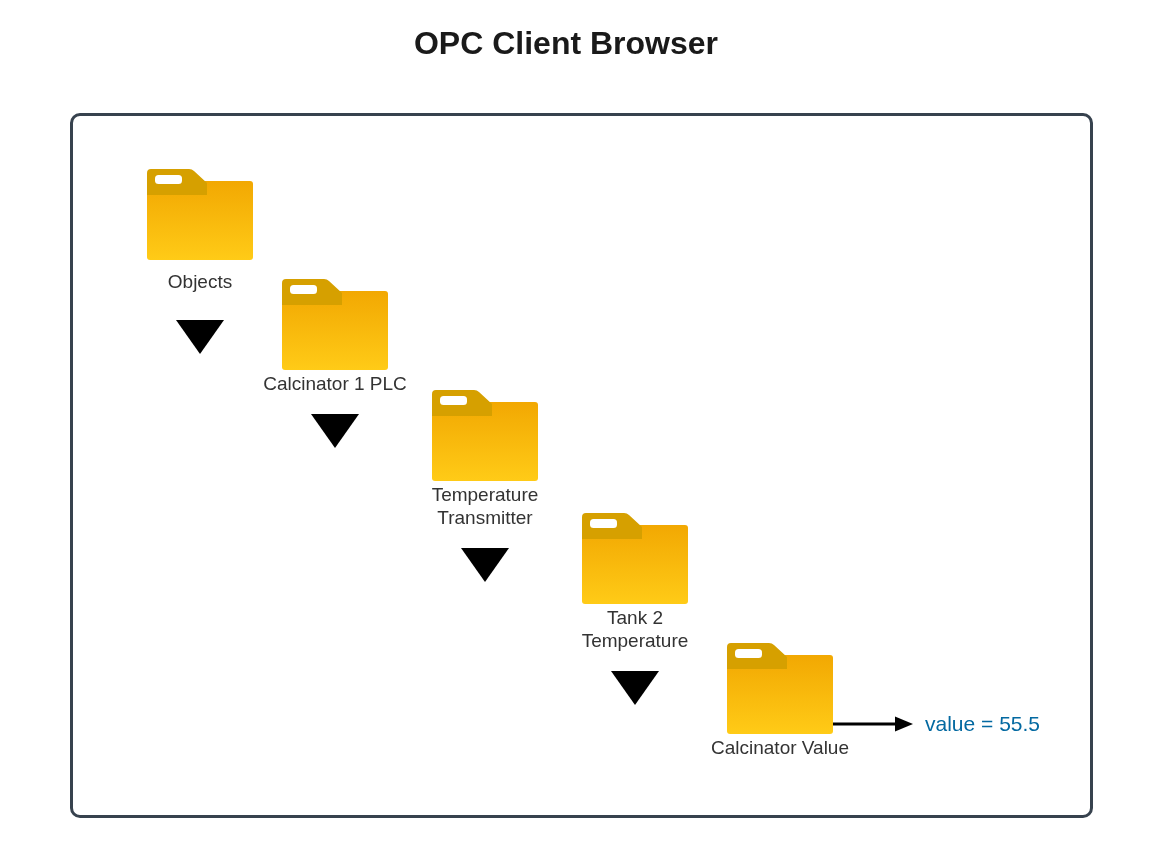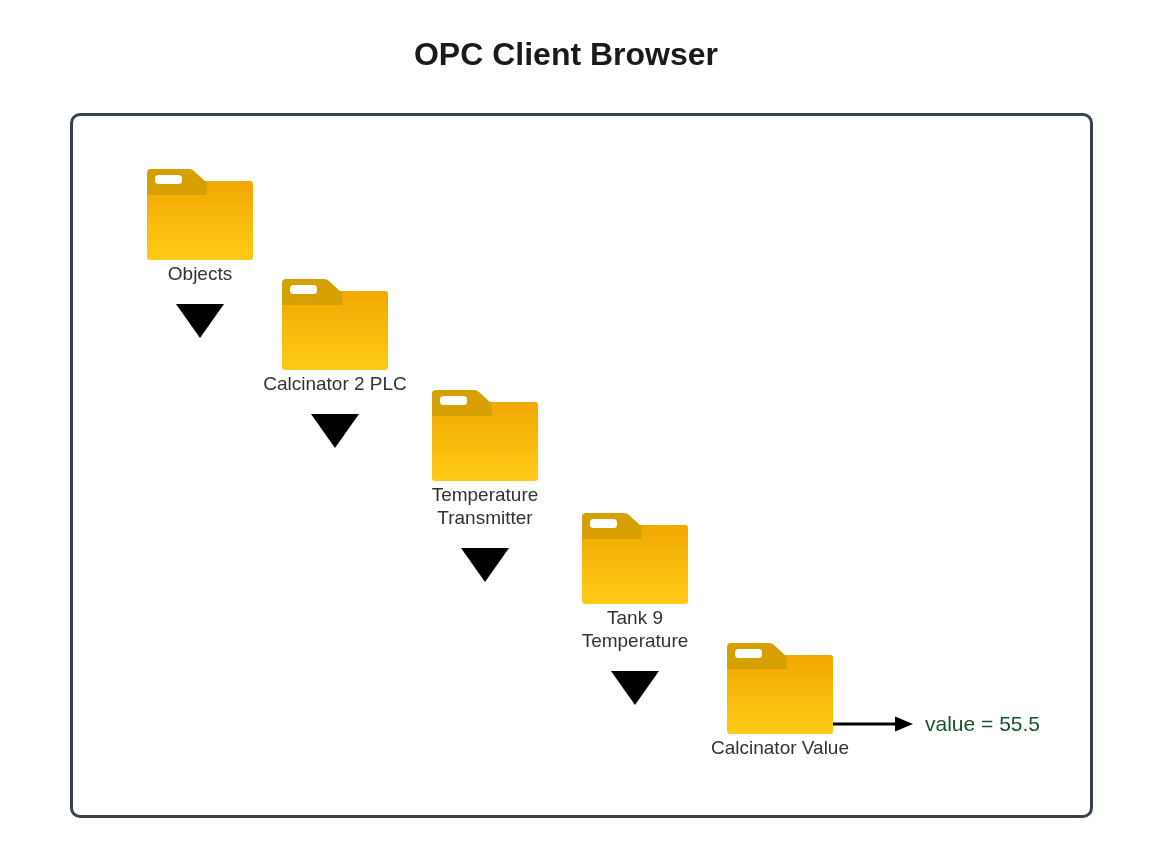--- a/index.html
+++ b/index.html
@@ -10,21 +10,21 @@
   }
   .page {
     position: relative;
     width: 1156px;
     height: 864px;
     background: #ffffff;
     overflow: hidden;
   }
   .page-title {
     position: absolute;
-    top: 36px;
+    top: 25px;
     left: 0;
     width: 1132px;
     text-align: center;
     font-size: 32px;
     font-weight: bold;
     color: #1a1a1a;
     letter-spacing: 0px;
   }
   .browser-panel {
     position: absolute;
@@ -52,37 +52,37 @@
     font-size: 19px;
     line-height: 23px;
     color: #333333;
     text-align: center;
     white-space: nowrap;
   }
   .expand-arrow {
     margin-top: 19px;
     display: block;
   }
-  .n1 { left: 100px; top: 169px; }
+  .n1 { left: 100px; top: 169px; gap: 8px; }
   .n2 { left: 235px; top: 279px; }
   .n3 { left: 385px; top: 390px; }
   .n4 { left: 535px; top: 513px; }
   .n5 { left: 680px; top: 643px; }
   .value-arrow {
     position: absolute;
     left: 833px;
     top: 714px;
   }
   .value-text {
     position: absolute;
     left: 925px;
     top: 711px;
     font-size: 21px;
     line-height: 26px;
-    color: #14532d;
+    color: #0369a1;
     white-space: nowrap;
   }
   .svg-defs {
     position: absolute;
     width: 0;
     height: 0;
     overflow: hidden;
   }
 </style>
 </head>
@@ -117,21 +117,21 @@
     </svg>
   </div>
 
   <div class="tree-node n2">
     <svg class="folder-svg" width="106" height="91" viewBox="0 0 106 91">
       <rect x="0" y="12" width="106" height="79" rx="3" fill="url(#folderGradient)"></rect>
       <path d="M0,26 L0,4 Q0,0 4,0 L42,0 Q45,0 47,2 L60,14 L60,26 Z" fill="#D6A000"></path>
       <rect x="8" y="6" width="27" height="9" rx="3.5" fill="#FFFFFF"></rect>
     </svg>
     <div class="node-label">
-      <div>Calcinator 2 PLC</div>
+      <div>Calcinator 1 PLC</div>
     </div>
     <svg class="expand-arrow" width="48" height="34" viewBox="0 0 48 34">
       <polygon points="0,0 48,0 24,34" fill="#000000"></polygon>
     </svg>
   </div>
 
   <div class="tree-node n3">
     <svg class="folder-svg" width="106" height="91" viewBox="0 0 106 91">
       <rect x="0" y="12" width="106" height="79" rx="3" fill="url(#folderGradient)"></rect>
       <path d="M0,26 L0,4 Q0,0 4,0 L42,0 Q45,0 47,2 L60,14 L60,26 Z" fill="#D6A000"></path>
@@ -146,21 +146,21 @@
     </svg>
   </div>
 
   <div class="tree-node n4">
     <svg class="folder-svg" width="106" height="91" viewBox="0 0 106 91">
       <rect x="0" y="12" width="106" height="79" rx="3" fill="url(#folderGradient)"></rect>
       <path d="M0,26 L0,4 Q0,0 4,0 L42,0 Q45,0 47,2 L60,14 L60,26 Z" fill="#D6A000"></path>
       <rect x="8" y="6" width="27" height="9" rx="3.5" fill="#FFFFFF"></rect>
     </svg>
     <div class="node-label">
-      <div>Tank 9</div>
+      <div>Tank 2</div>
       <div>Temperature</div>
     </div>
     <svg class="expand-arrow" width="48" height="34" viewBox="0 0 48 34">
       <polygon points="0,0 48,0 24,34" fill="#000000"></polygon>
     </svg>
   </div>
 
   <div class="tree-node n5">
     <svg class="folder-svg" width="106" height="91" viewBox="0 0 106 91">
       <rect x="0" y="12" width="106" height="79" rx="3" fill="url(#folderGradient)"></rect>

